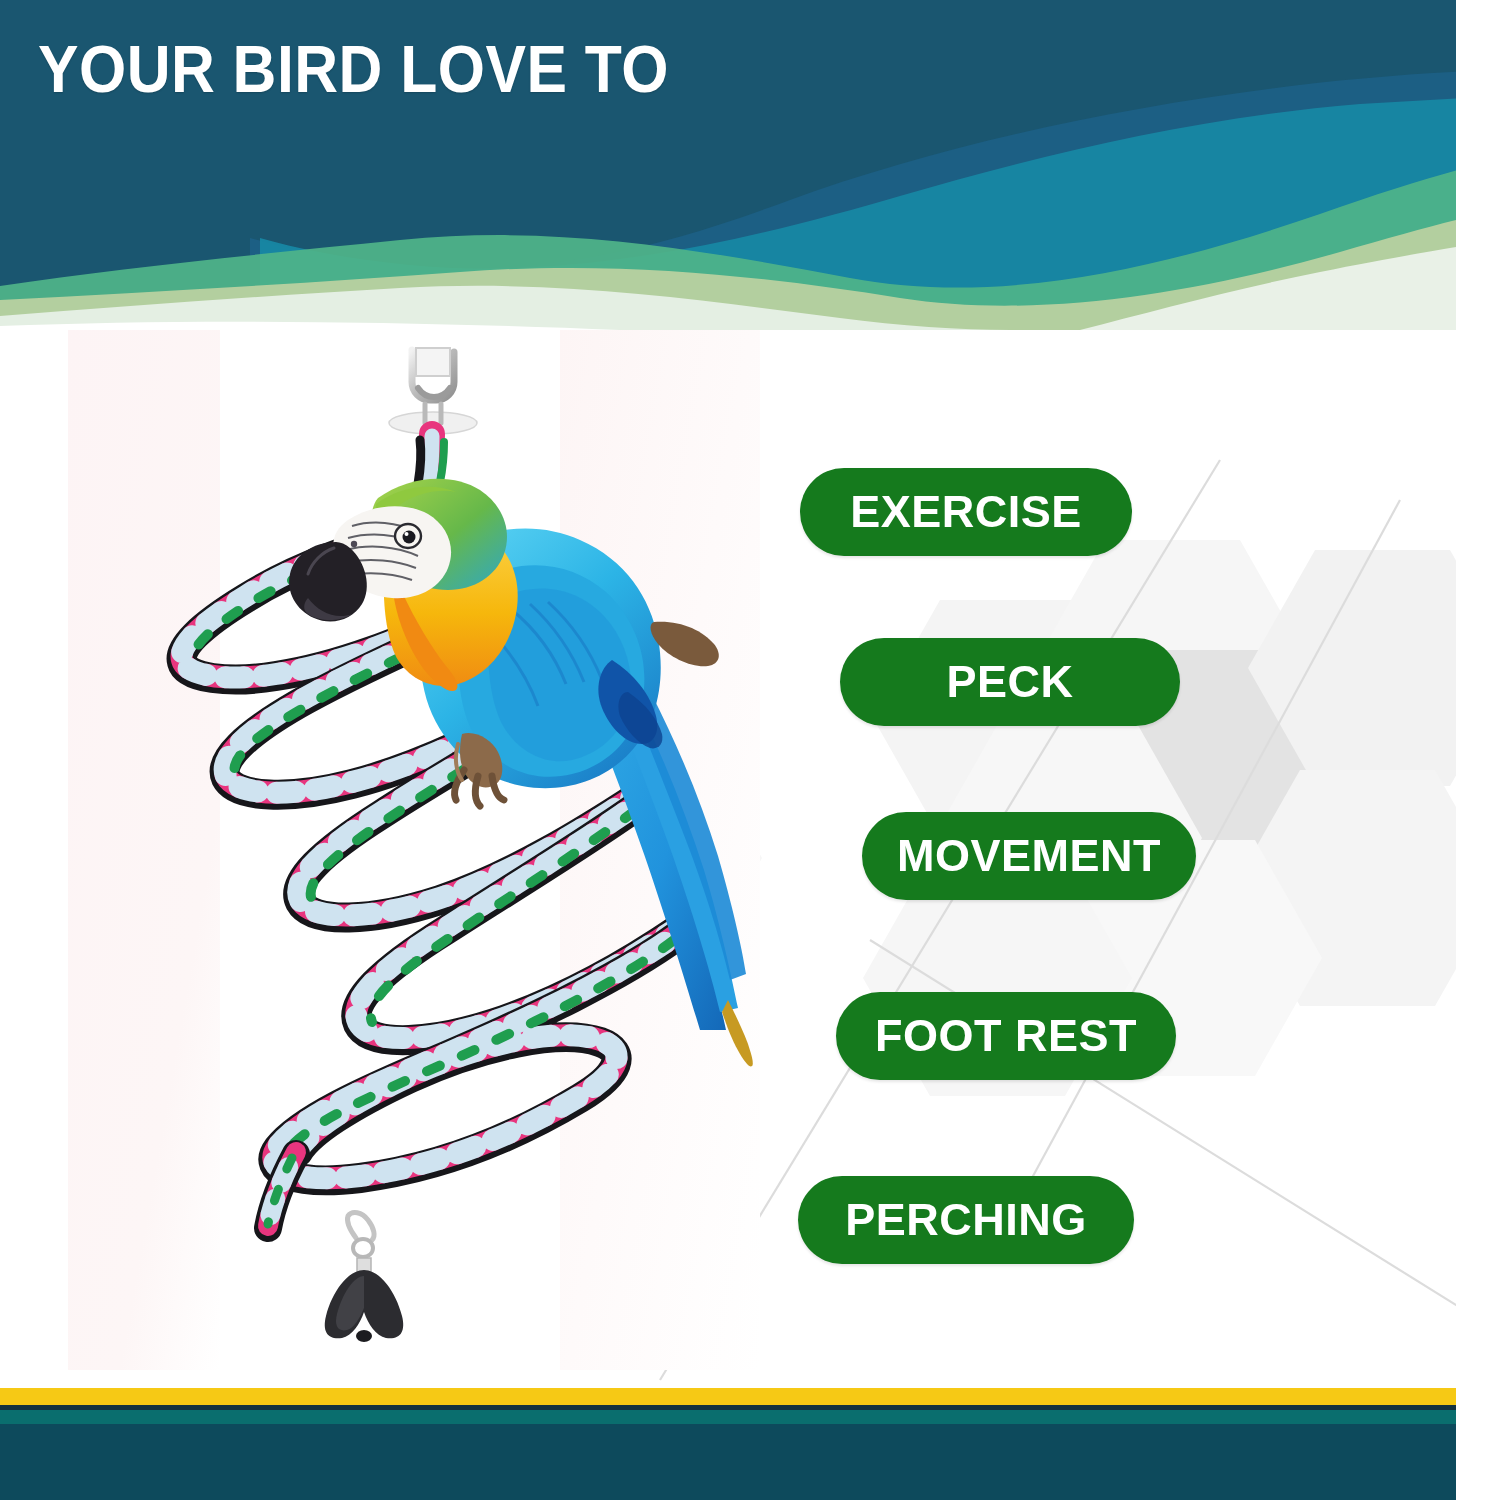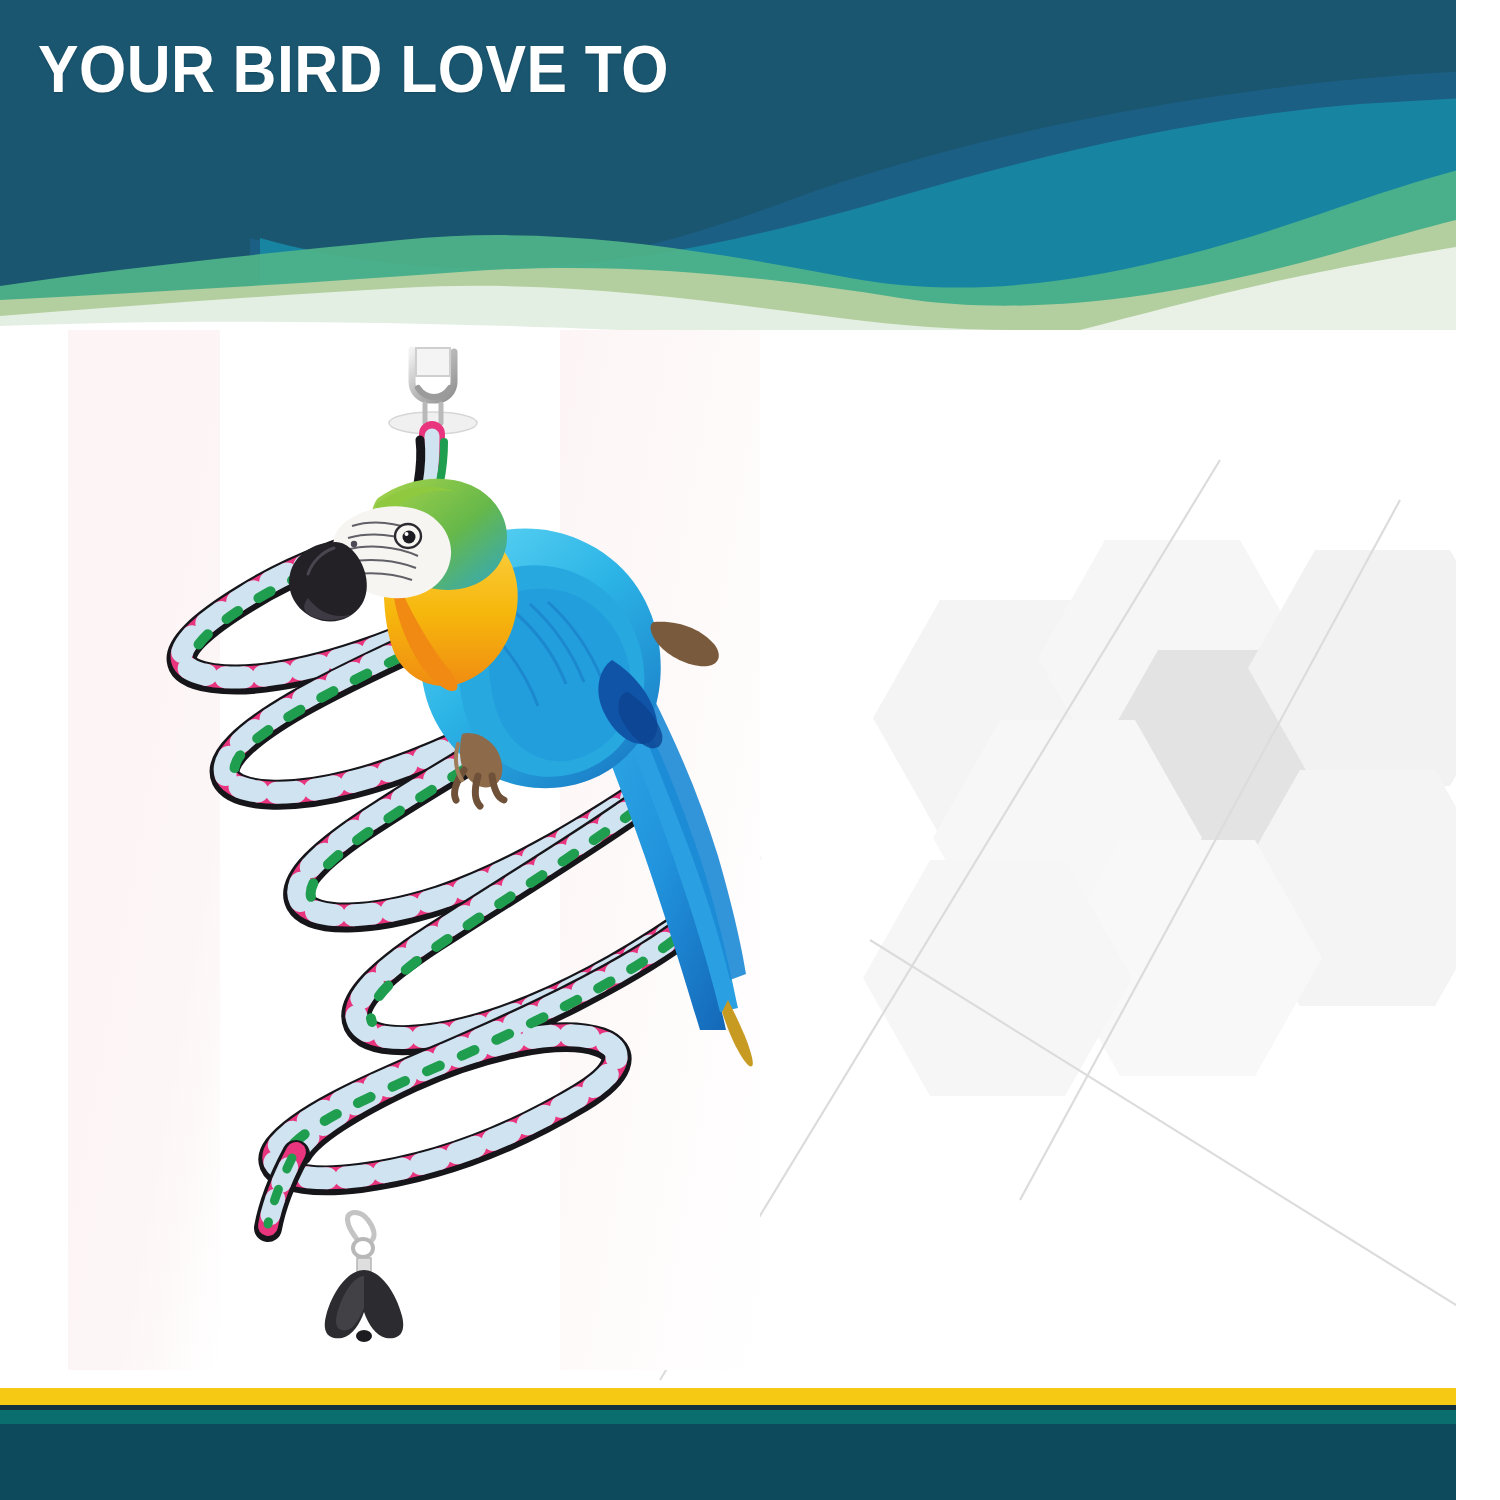--- a/index.html
+++ b/index.html
@@ -287,20 +287,37 @@
         <path d="M296,908 C290,900 286,892 288,886 C292,880 302,882 308,890 C314,898 316,906 312,910" fill="none" stroke="#c4c4c4" stroke-width="5" stroke-linecap="round"></path>
         <ellipse cx="303" cy="918" rx="10" ry="9" fill="none" stroke="#b8b8b8" stroke-width="4"></ellipse>
         <path d="M297,928 L311,928 L311,944 L297,944 Z" fill="#dedede" stroke="#b5b5b5" stroke-width="1.5"></path>
         <path d="M304,940 C288,940 272,962 266,986 C262,1002 268,1010 282,1008 C292,1006 300,994 304,982 C308,994 316,1006 326,1008 C340,1010 346,1002 342,986 C336,962 320,940 304,940 Z" fill="#2c2c30"></path>
         <path d="M304,946 C294,946 282,964 277,984 C274,996 278,1002 287,1000 C294,998 300,988 304,978 Z" fill="#4a4a50" opacity="0.7"></path>
         <ellipse cx="304" cy="1006" rx="8" ry="6" fill="#1c1c20"></ellipse>
       </g>
     </svg>
   </div>
 
+  <div id="benefits">
+    <div class="pill p0">
+        <span>EXERCISE</span>
+      </div>
+    <div class="pill p1">
+        <span>PECK</span>
+      </div>
+    <div class="pill p2">
+        <span>MOVEMENT</span>
+      </div>
+    <div class="pill p3">
+        <span>FOOT REST</span>
+      </div>
+    <div class="pill p4">
+        <span>PERCHING</span>
+      </div>
+  </div>
 
   <div id="bottom-bands">
     <div id="band-gold"></div>
     <div id="band-navy"></div>
     <div id="band-teal"></div>
     <div id="band-dark"></div>
   </div>
 
 </div>
 

